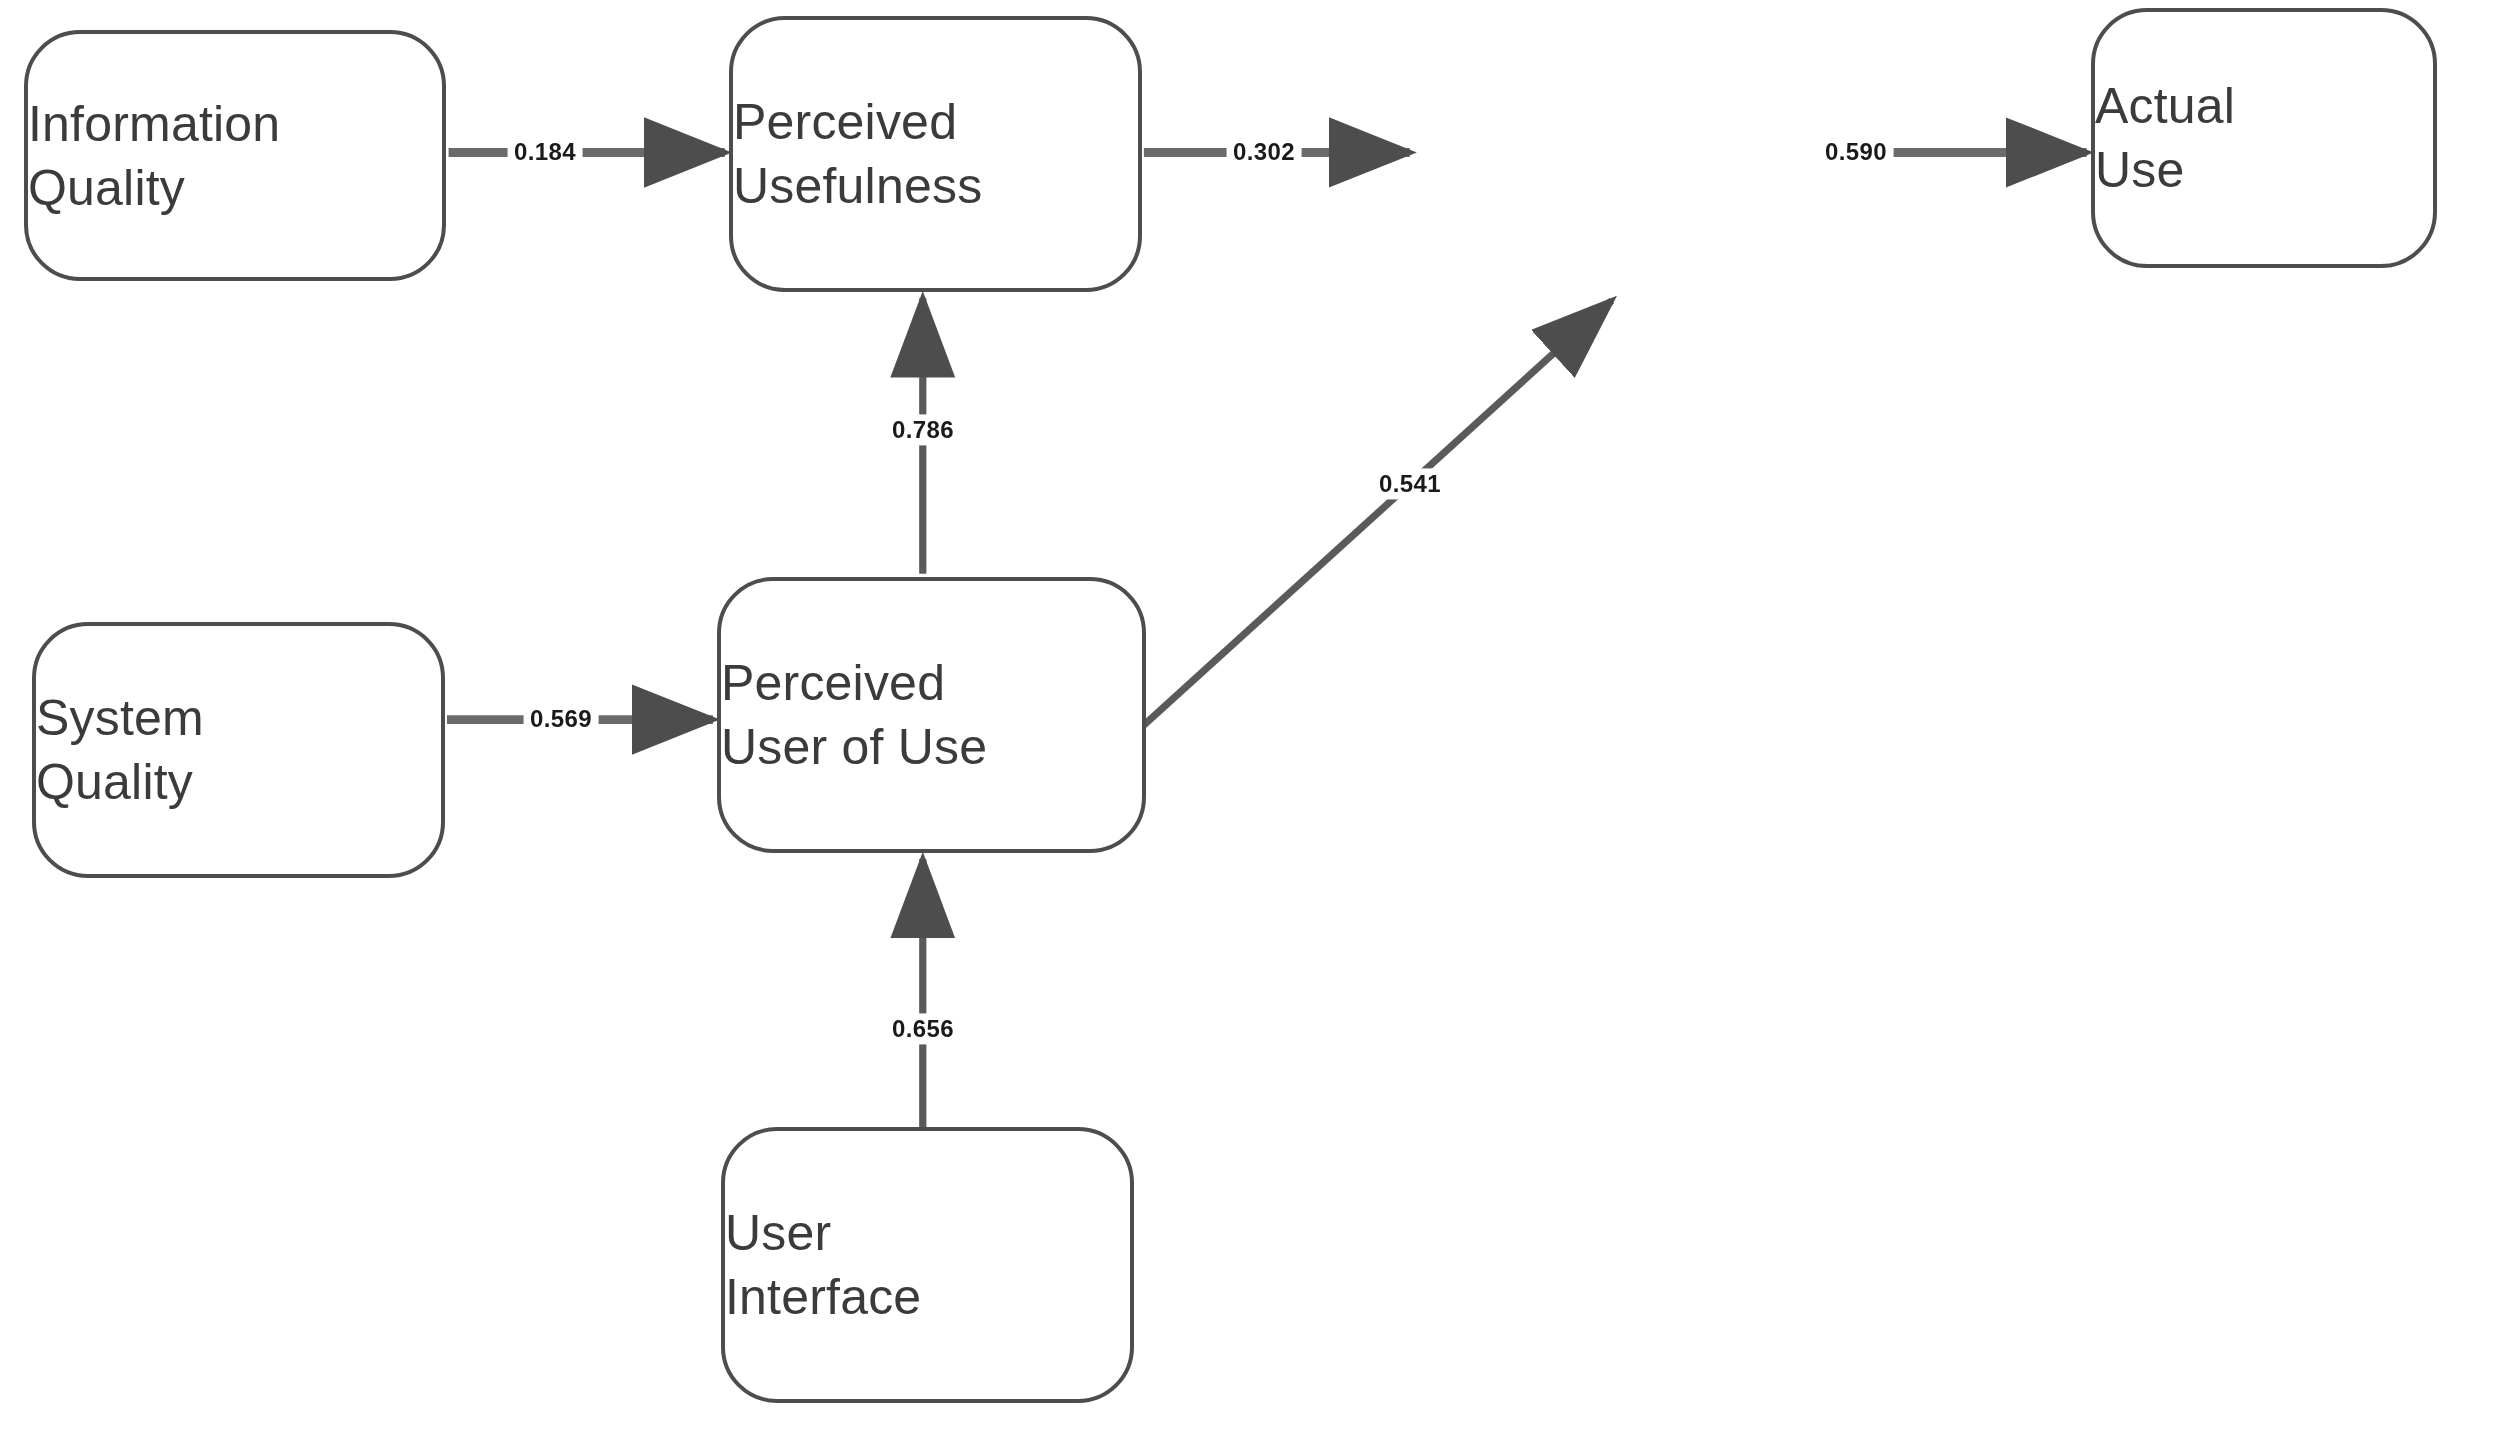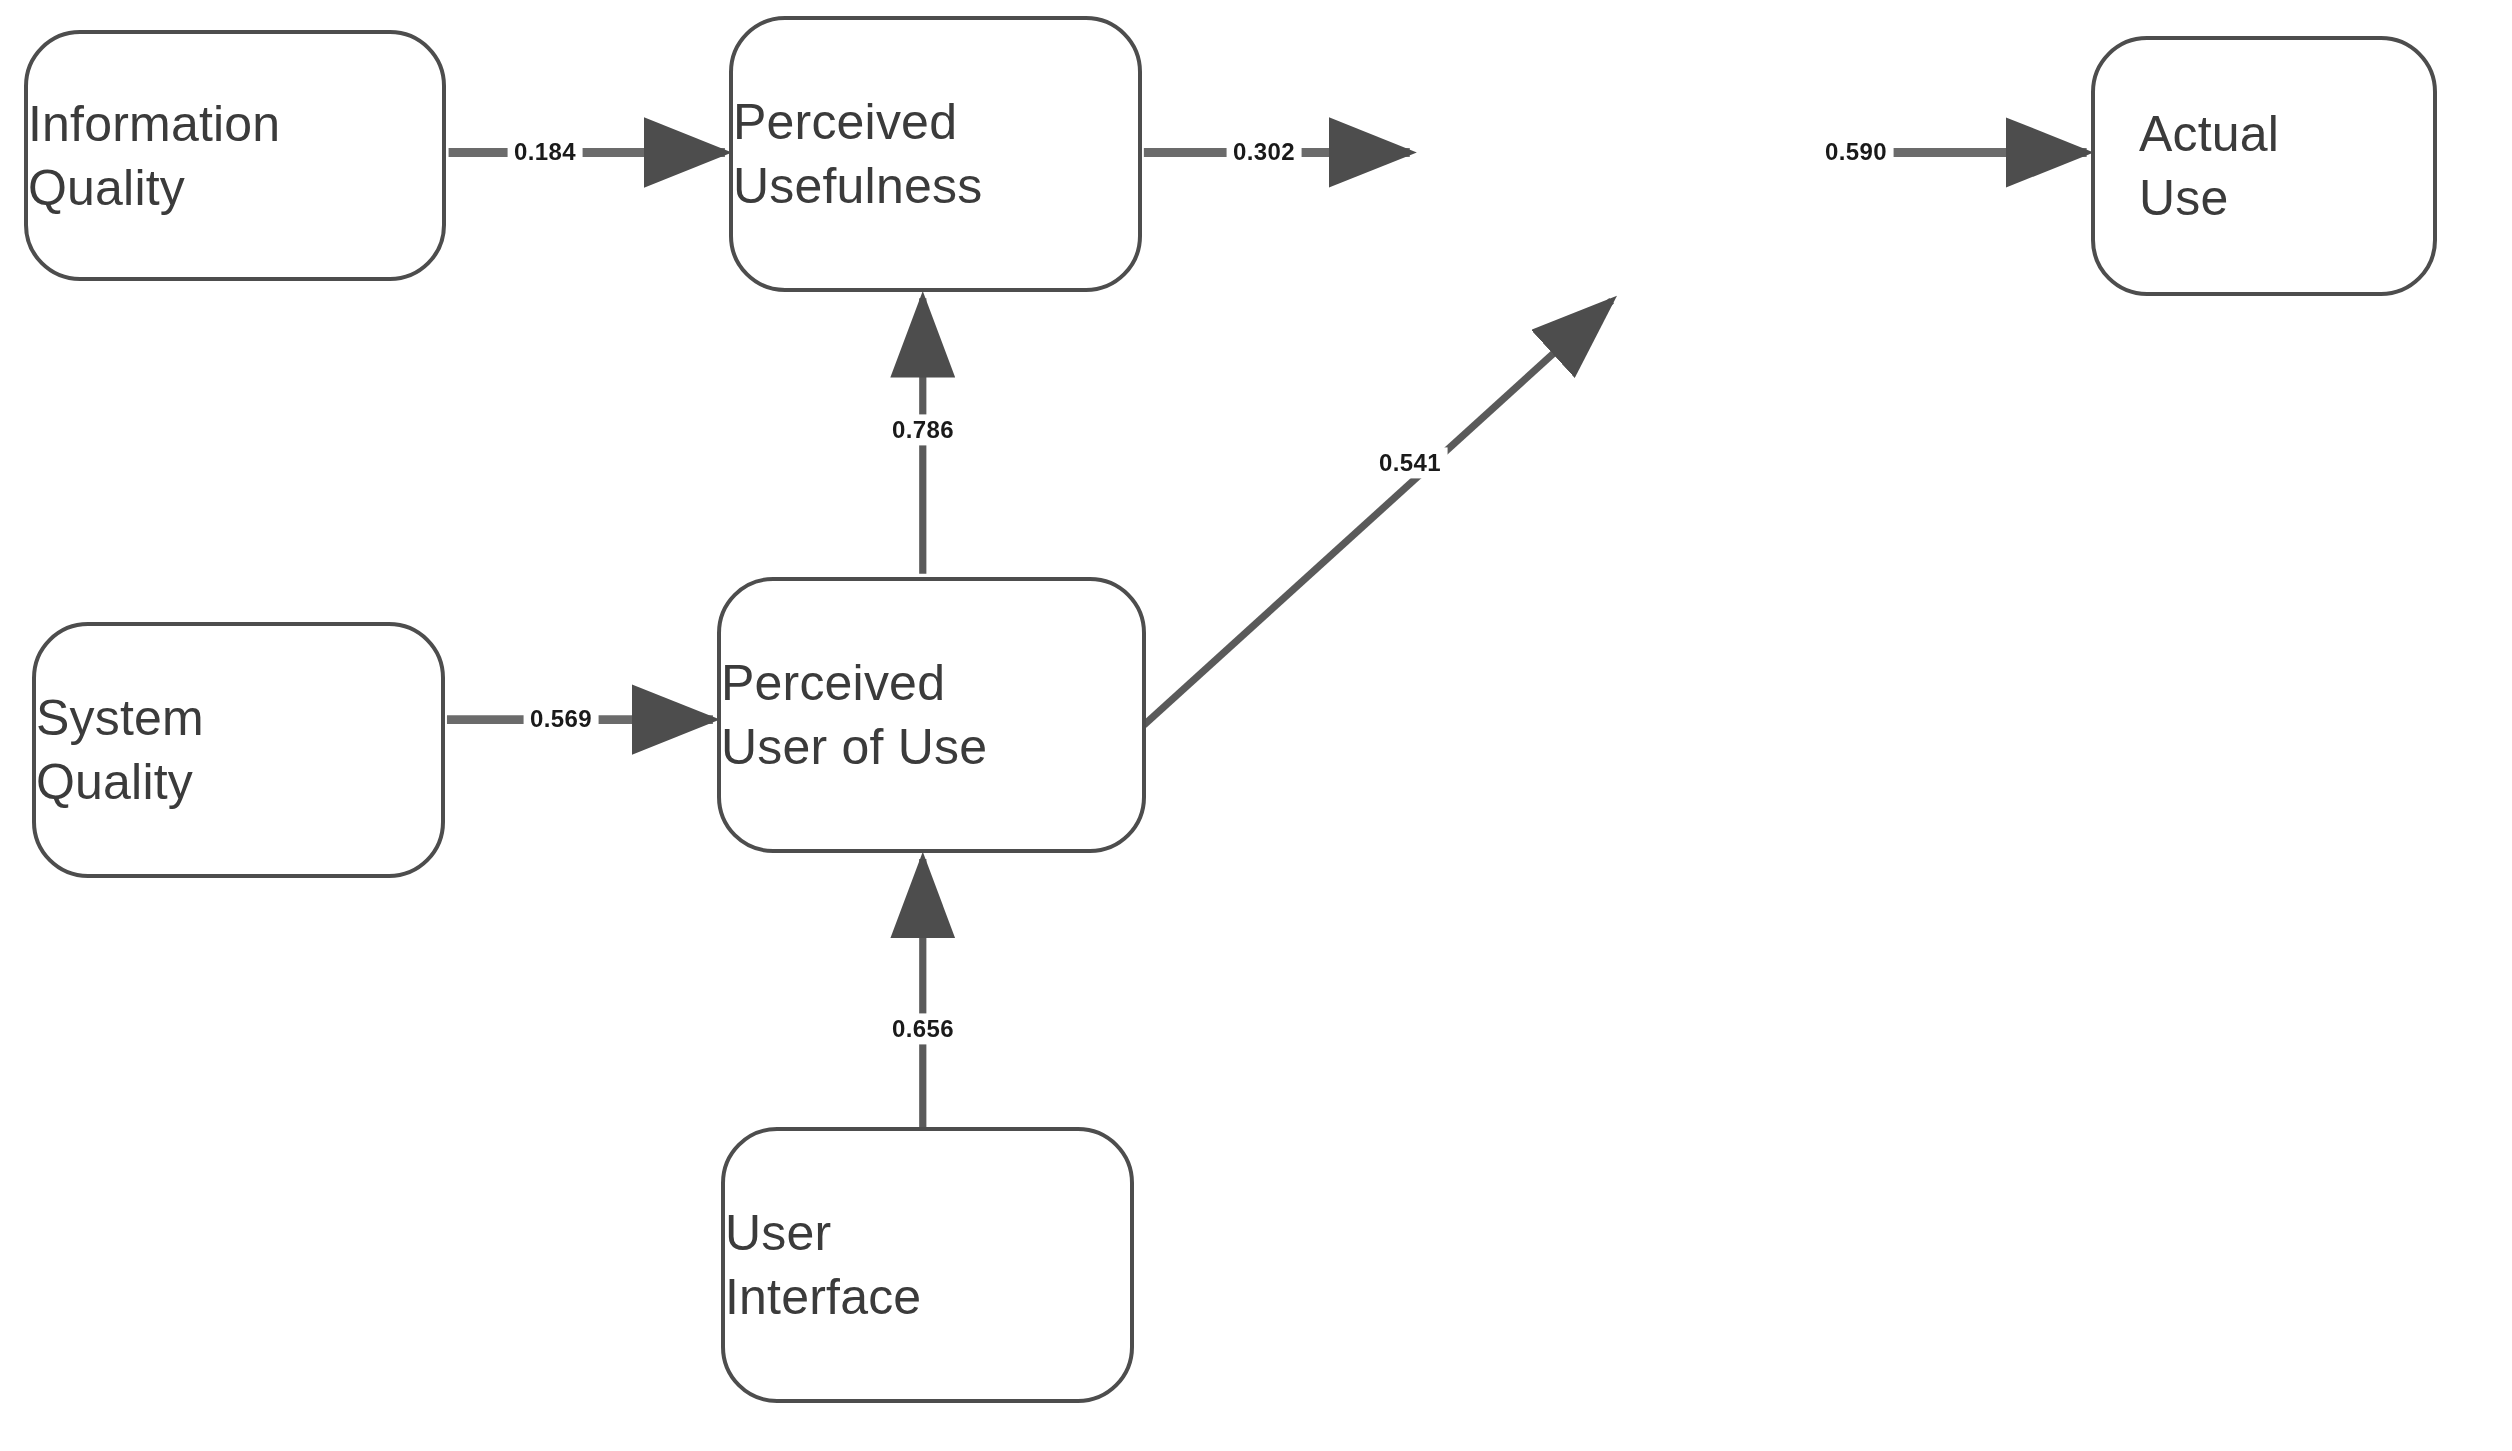--- a/index.html
+++ b/index.html
@@ -89,21 +89,21 @@
     <span>Information</span>
     <span class="line2">Quality</span>
   </div>
 
   <div class="node" style="left:729px; top:16px; width:413px; height:276px;">
     <span>Perceived</span>
     <span class="line2">Usefulness</span>
   </div>
 
 
-  <div class="node" style="left:2091px; top:36px; width:346px; height:260px;padding-left:44px;">
+  <div class="node" style="left:2091px; top:8px; width:346px; height:260px;">
     <span>Actual</span>
     <span class="line2">Use</span>
   </div>
 
   <div class="node" style="left:32px; top:622px; width:413px; height:256px;">
     <span>System</span>
     <span class="line2">Quality</span>
   </div>
 
   <div class="node" style="left:717px; top:577px; width:429px; height:276px;">
@@ -121,16 +121,16 @@
   <div class="edge-label" style="left:1264px; top:152px;">0.302</div>
 
   <div class="edge-label" style="left:1856px; top:152px;">0.590</div>
 
   <div class="edge-label" style="left:561px; top:719px;">0.569</div>
 
   <div class="edge-label" style="left:923px; top:430px;">0.786</div>
 
   <div class="edge-label" style="left:923px; top:1029px;">0.656</div>
 
-  <div class="edge-label" style="left:1410px; top:463px;">0.541</div>
+  <div class="edge-label" style="left:1410px; top:484px;">0.541</div>
 
 </div>
 
 
 </body></html>

